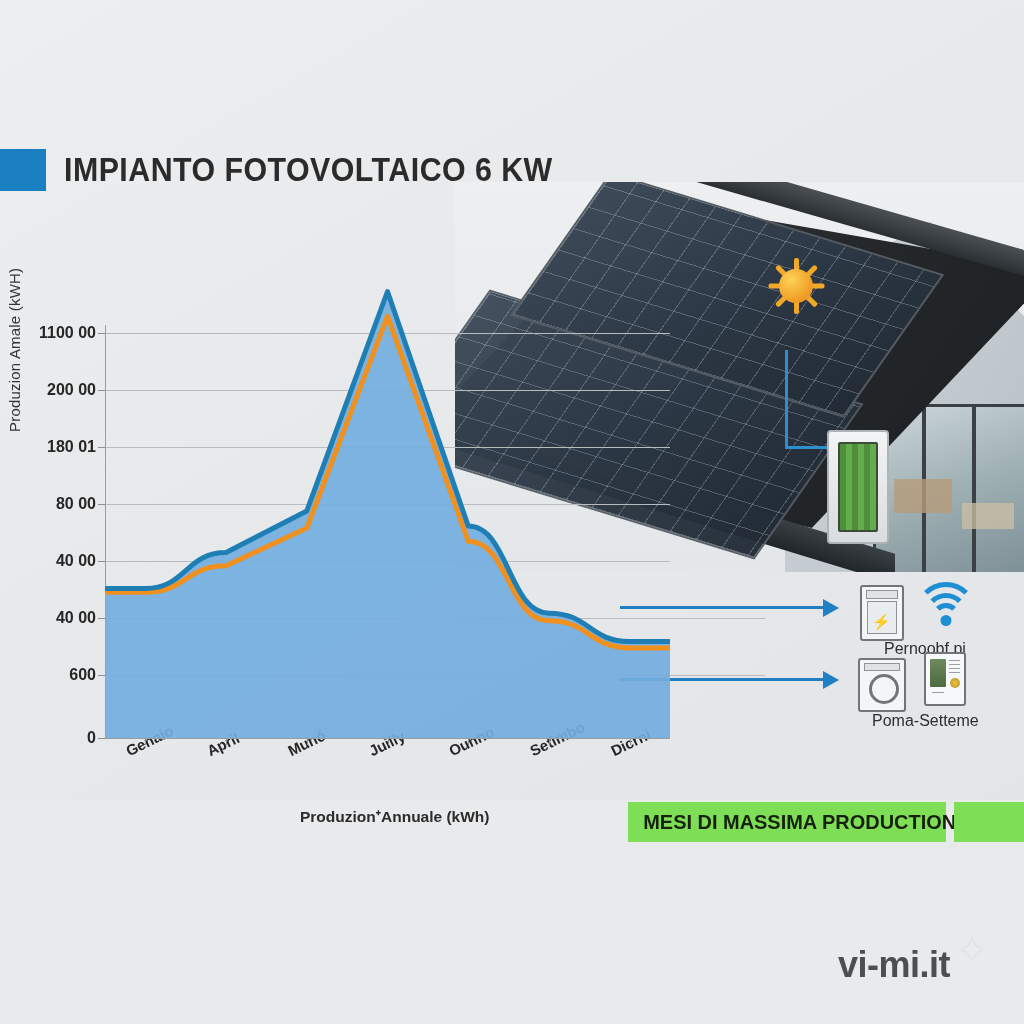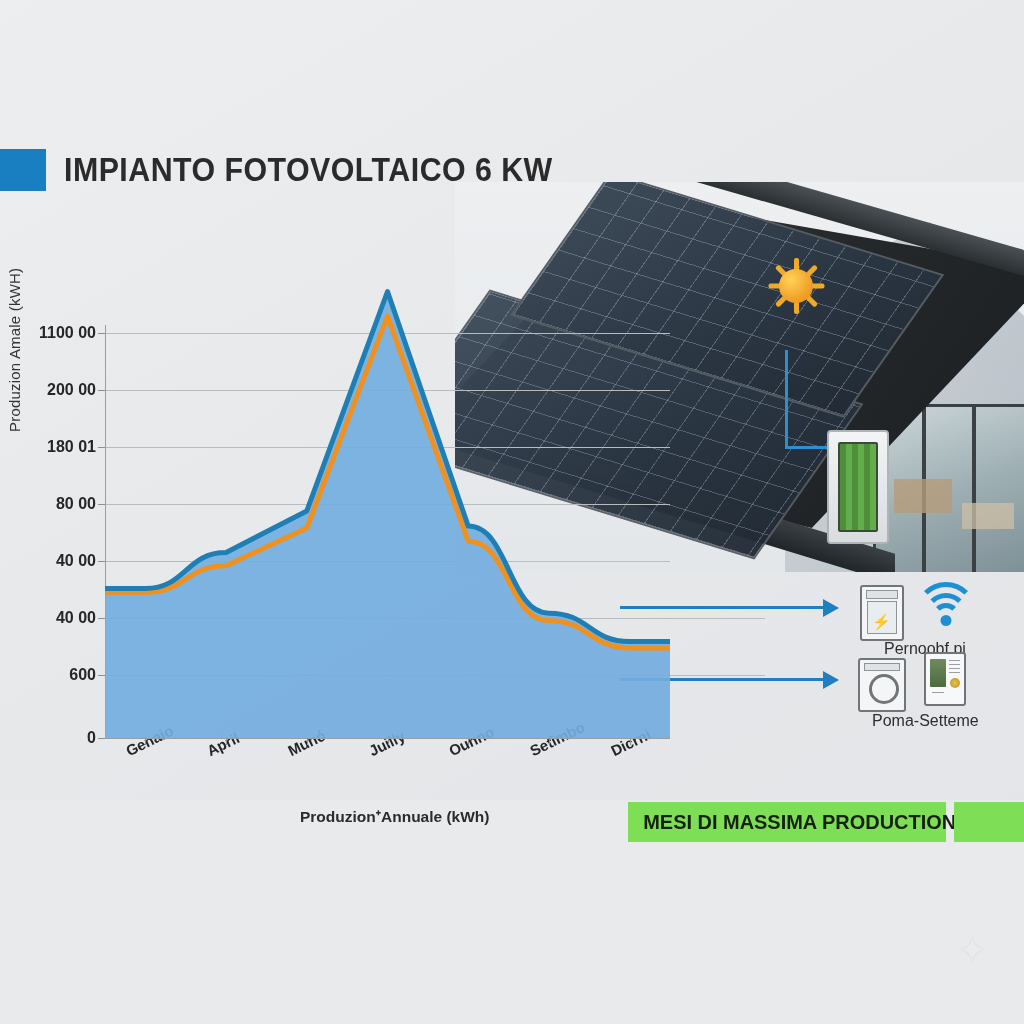--- a/index.html
+++ b/index.html
@@ -209,20 +209,21 @@
     <div style="position:absolute;left:24px;top:24px;width:10px;height:10px;border-radius:50%;background:radial-gradient(circle,#e8c34a,#b78f22);"></div>
     <div style="position:absolute;left:6px;top:38px;width:12px;height:1px;background:#9aa0a4;"></div>
   </div>
   <div class="appl-label" style="left:872px;top:712px;">Poma-Setteme</div>
 
   <div class="banner" style="left:628px;width:318px;">
     <div class="banner-txt">MESI DI MASSIMA PRODUCTIONE</div>
   </div>
   <div class="banner" style="left:954px;width:70px;"></div>
 
+  <div class="wm">vi-mi.it</div>
   <div class="wm-spark">✦</div>
 
 <div class="tickmark" style="top: 333px;"></div>
     <div class="gridline" style="top: 333px; width: 565px;"></div>
     <div class="tickmark" style="top: 390px;"></div>
     <div class="gridline" style="top: 390px; width: 565px;"></div>
     <div class="tickmark" style="top: 447px;"></div>
     <div class="gridline" style="top: 447px; width: 565px;"></div>
     <div class="tickmark" style="top: 504px;"></div>
     <div class="gridline" style="top: 504px; width: 565px;"></div>

